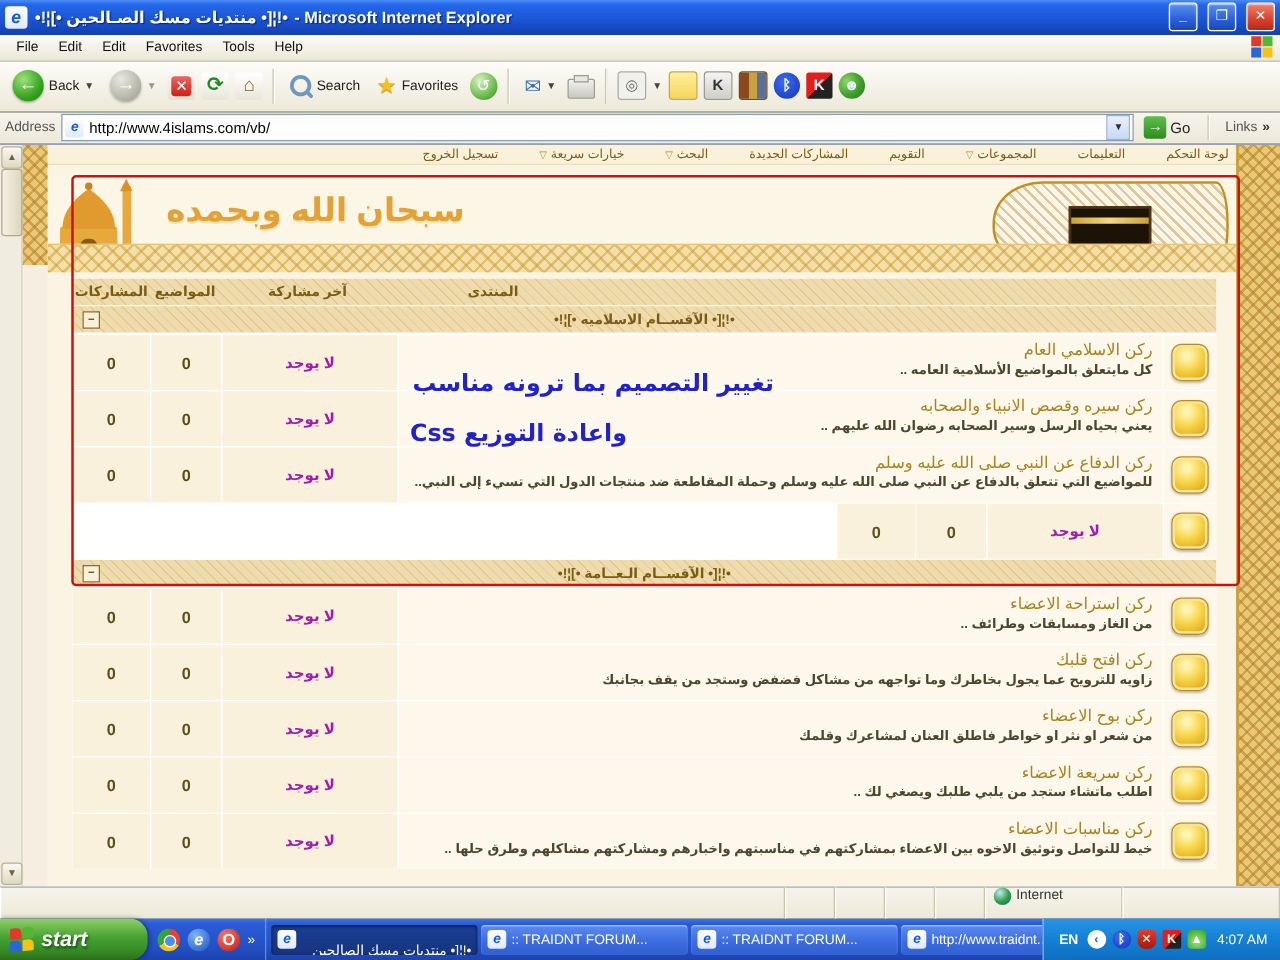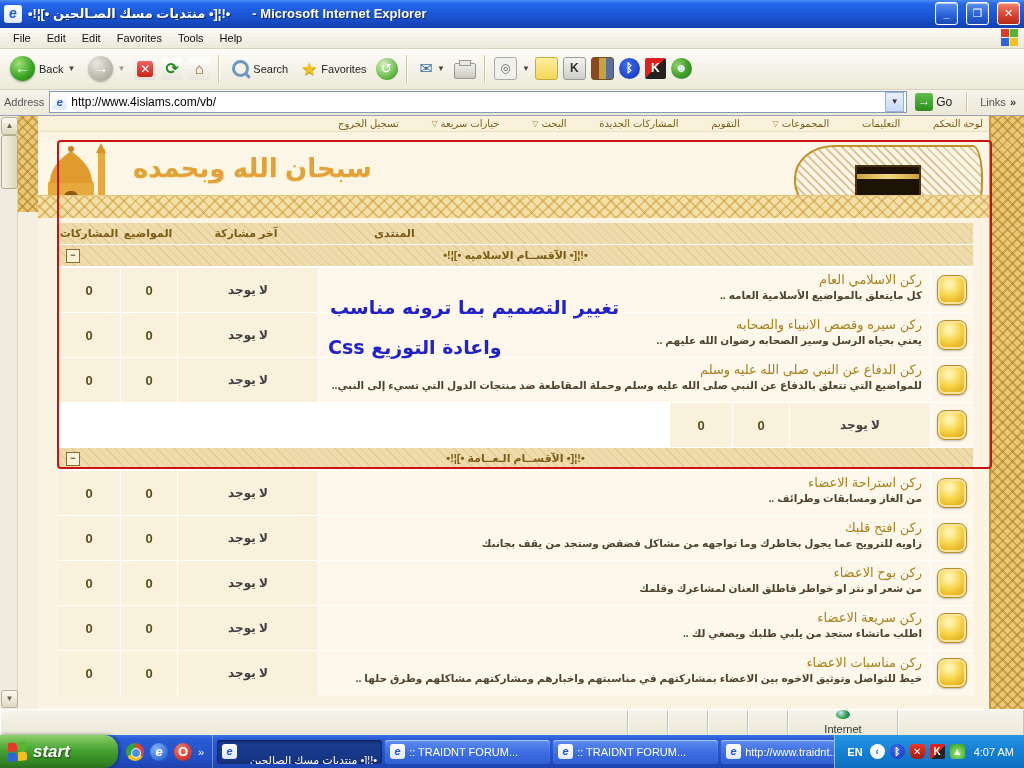--- a/index.html
+++ b/index.html
@@ -5,21 +5,21 @@
   html,body{margin:0;padding:0;background:#000;}
   body{width:1024px;height:768px;font-family:"Liberation Sans","DejaVu Sans",sans-serif;overflow:hidden;}
   .screen{width:1024px;height:768px;display:flex;flex-direction:column;position:relative;}
 
   
   .titlebar{height:28px;display:flex;align-items:center;padding:0 4px;
     background:linear-gradient(180deg,#4a8bf5 0%,#2467ea 14%,#1b55d5 55%,#1240ae 100%);
     color:#fff;font-weight:bold;font-size:13px;gap:6px;}
   .ie-ico{width:18px;height:18px;background:linear-gradient(180deg,#fff,#dfe9ff);border-radius:3px;
     color:#1a5ad8;font-weight:bold;font-style:italic;font-size:14px;line-height:17px;text-align:center;flex:0 0 auto;}
-  .t-title{flex:1;display:flex;gap:22px;white-space:nowrap;overflow:hidden;text-shadow:1px 1px 1px rgba(0,0,0,.5);}
+  .t-title{flex:1;display:flex;gap:5px;white-space:nowrap;overflow:hidden;text-shadow:1px 1px 1px rgba(0,0,0,.5);}
   .winbtn{width:21px;height:21px;border-radius:3px;margin-left:2px;color:#fff;font-size:11px;line-height:20px;
     text-align:center;border:1px solid #fff;box-shadow:inset 0 1px 1px rgba(255,255,255,.6);}
   .winbtn.min,.winbtn.max{background:linear-gradient(180deg,#5a91f2,#2a5fd8 60%,#1b49b4);}
   .winbtn.close{background:linear-gradient(180deg,#f0836f,#d8412c 60%,#b22a18);font-weight:bold;}
 
   
   .menubar{height:20px;background:linear-gradient(180deg,#fbfaf6,#ece9d8);display:flex;align-items:center;
     font-size:11px;color:#111;padding:0 6px;gap:2px;border-bottom:1px solid #d9d4c0;}
   .menu-item{padding:2px 7px;}
   .menubar .spacer{flex:1;}
@@ -120,36 +120,36 @@
   .f-row{display:flex;direction:rtl;gap:1px;min-height:44px;}
   .cell{background:#faf1dc;}
   .icon-cell{width:42px;background:#fdf8eb;display:flex;align-items:center;justify-content:center;}
   .f-ico{width:28px;height:28px;border-radius:8px;border:1px solid #b68d28;
     background:radial-gradient(circle at 40% 30%,#fff3b0 10%,#f7d54a 45%,#e0a817 85%);
     box-shadow:inset 0 0 0 2px #f6e49a,0 1px 2px rgba(0,0,0,.25);}
   .main-cell{flex:1;background:#fdf8eb;padding:4px 8px 2px 4px;}
   .f-name{font-size:13px;font-weight:normal;color:#a8821e;}
   .f-desc{font-size:10.5px;font-weight:bold;color:#4f452f;margin-top:2px;}
   .last-cell{width:140px;display:flex;align-items:center;justify-content:center;
-    font-size:12px;font-weight:bold;color:#404040;}
+    font-size:12px;font-weight:bold;color:#a21caf;}
   .topics-cell{width:56px;display:flex;align-items:center;justify-content:center;font-size:13px;font-weight:bold;color:#5c4d1a;}
   .posts-cell{width:62px;display:flex;align-items:center;justify-content:center;font-size:13px;font-weight:bold;color:#5c4d1a;}
 
   
   .red-rect{position:absolute;left:57px;top:24px;width:931px;height:325px;border:2px solid #cc1111;
     border-radius:4px;z-index:6;pointer-events:none;direction:ltr;}
   .note1,.note2{position:absolute;z-index:7;color:#2222cc;font-weight:bold;font-size:19px;direction:rtl;
     pointer-events:none;font-family:"DejaVu Sans",sans-serif;}
   .note1{left:330px;top:180px;width:320px;text-align:left;}
   .note2{left:328px;top:220px;width:200px;text-align:left;}
 
   
   .statusbar{height:25px;background:linear-gradient(180deg,#f6f4ec,#ece9d8);display:flex;align-items:stretch;
     font-size:11px;color:#333;border-top:1px solid #fff;}
-  .seg{border-right:1px solid #c9c4ab;border-left:1px solid #fff;display:flex;align-items:center;padding:0 6px;gap:4px;flex-direction:column;}
+  .seg{border-right:1px solid #c9c4ab;border-left:1px solid #fff;display:flex;padding:0 6px;gap:4px;}
   .seg.grow{flex:1;}
   .seg.sm{width:26px;}
   .seg.zone{width:96px;}
   .seg.end{width:112px;}
   .globe{width:14px;height:14px;border-radius:50%;background:radial-gradient(circle at 35% 30%,#bfe9ff,#2e9e3a 55%,#1559a8);}
 
   
   .taskbar{height:33px;background:linear-gradient(180deg,#3a74e8 0%,#2a5cd7 12%,#2350c4 70%,#1c43ae 100%);
     display:flex;align-items:stretch;color:#fff;}
   .startbtn{width:98px;display:flex;align-items:center;gap:5px;padding:0 12px 0 8px;

